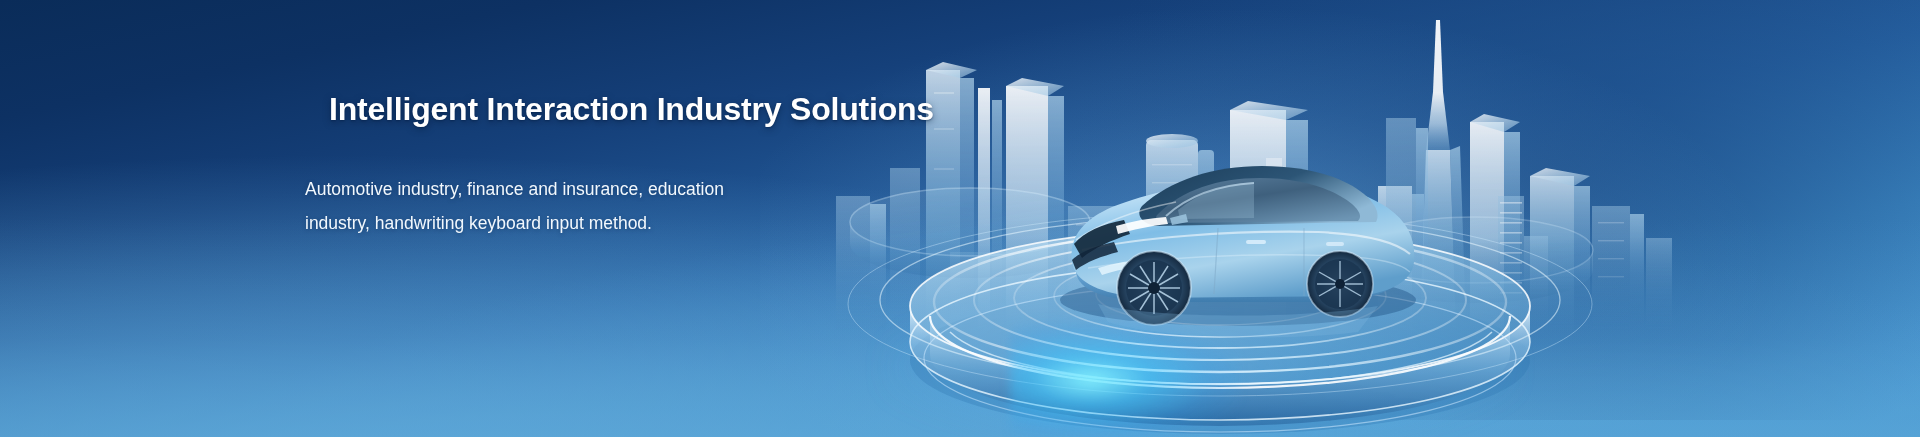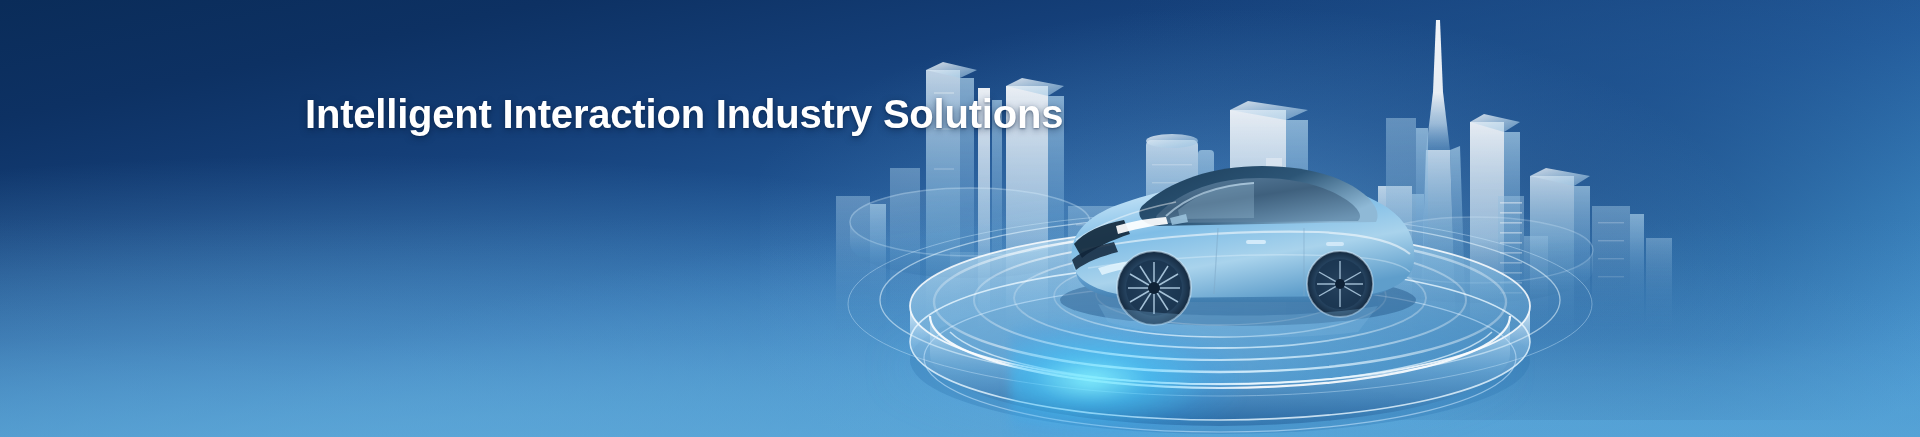--- a/index.html
+++ b/index.html
@@ -33,27 +33,28 @@
   .floor-sheen {
     position:absolute; left:0; bottom:0; width:100%; height:220px;
     background:linear-gradient(to top, rgba(90,168,216,0.55) 0%, rgba(80,158,212,0.18) 45%, rgba(70,150,208,0) 100%);
     pointer-events:none;
   }
 
   
   .copy { position:absolute; left:305px; top:92px; width:700px; }
 
   .title {
-    font-size:40px;
+    font-size:32px;
     font-weight:bold;
     color:#ffffff;
     letter-spacing:-0.2px;
     line-height:1.1;
     white-space:nowrap;
     text-shadow:0 2px 7px rgba(6,30,62,0.55), 0 1px 2px rgba(6,30,62,0.40);
+    margin-left:24px;
   }
 
   .subtitle {
     margin-top:45px;
     font-size:17.5px;
     font-weight:normal;
     color:#f2f8fd;
     line-height:1.95;
     max-width:470px;
     text-shadow:0 1px 4px rgba(10,45,85,0.45);
@@ -431,15 +432,16 @@
         <path d="M110,206 A290,72 0 0 0 690,206" stroke="#ffffff" stroke-width="2.2" opacity="0.9"></path>
         <path d="M130,222 A280,70 0 0 0 672,222" stroke="#eaf8ff" stroke-width="1.6" opacity="0.7"></path>
       </g>
     </svg>
   </div>
 
   <div class="glow-spot"></div>
 
   <div class="copy">
     <h1 class="title">Intelligent Interaction Industry Solutions</h1>
+    <p class="subtitle">Automotive industry, finance and insurance, education industry, handwriting keyboard input method.</p>
   </div>
 
 </div>
 
 </body></html>

